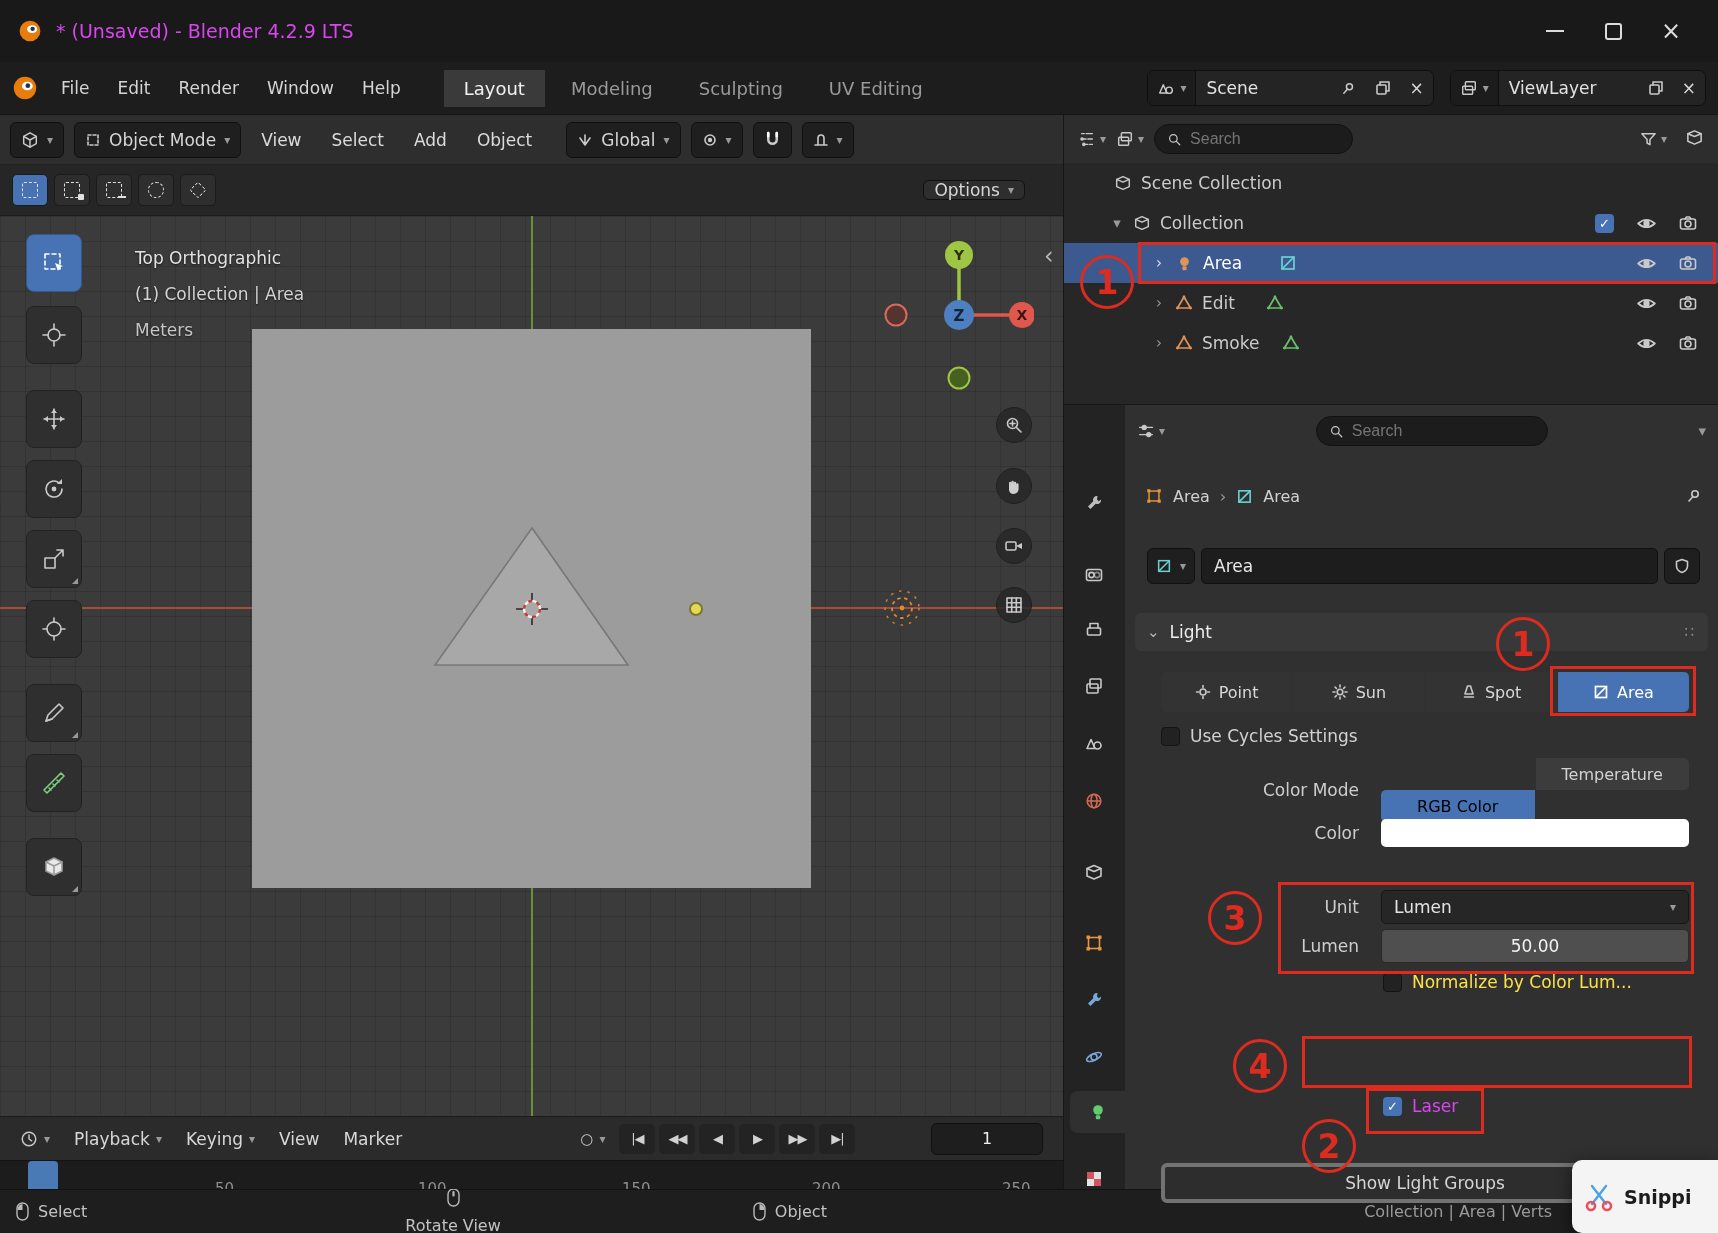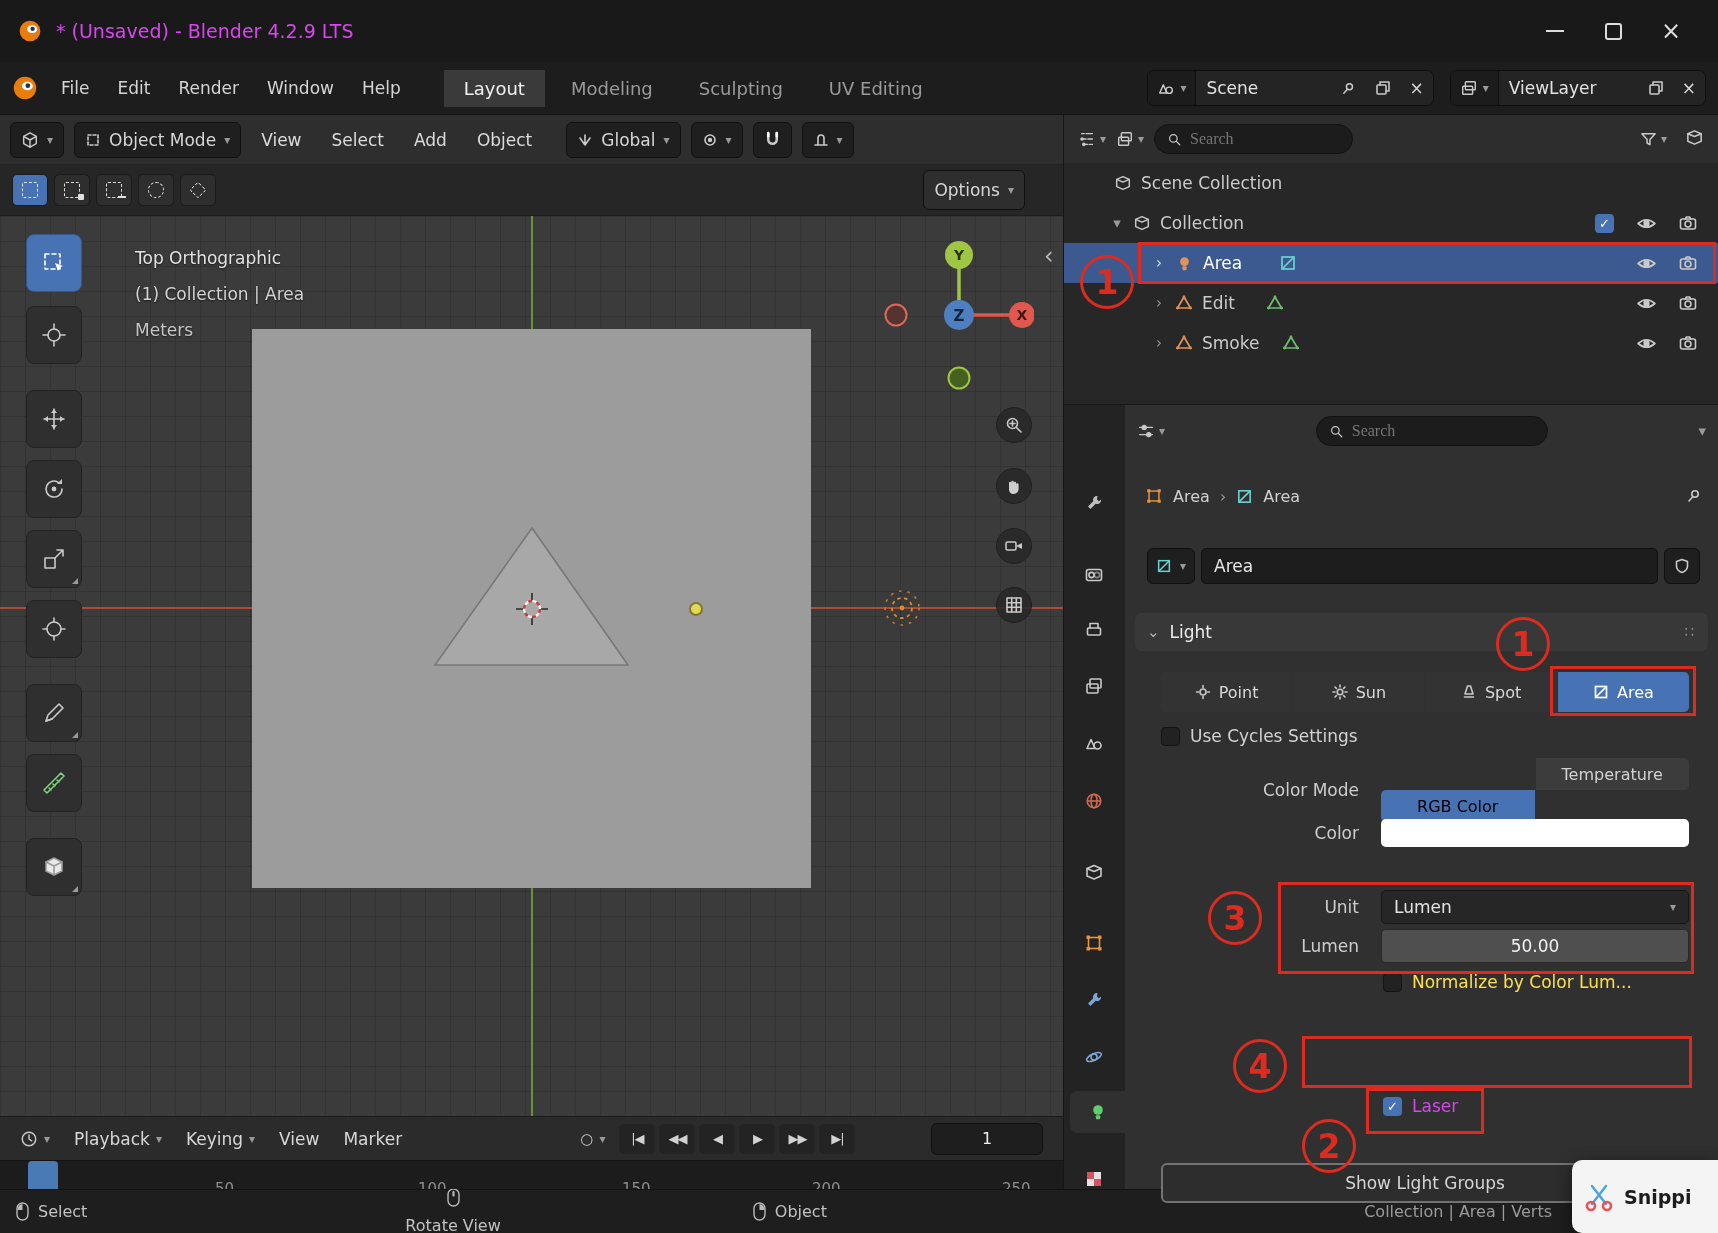--- a/index.html
+++ b/index.html
@@ -68,21 +68,21 @@
   .framefield input { width:100%; height:100%; background:transparent; border:none; outline:none; color:#eee; text-align:center; font-size:16px; font-family:inherit; }
   .tlr { height:29px; background:#1c1c1c; border-top:1px solid #141414; position:relative; overflow:hidden; }
   .playhead { position:absolute; left:28px; top:0; bottom:0; width:30px; background:#4a7ab5; border-radius:4px 4px 0 0; }
   .rmark { position:absolute; bottom:-9px; color:#8e8e8e; font-size:15px; }
 
   
   .rightcol { flex:1; display:flex; flex-direction:column; background:#272727; border-left:1px solid #161616; }
   .outliner { height:290px; display:flex; flex-direction:column; border-bottom:1px solid #181818; }
   .out-header { height:48px; background:#2d2d2d; display:flex; align-items:center; padding:0 14px; gap:10px; }
   .searchbox { height:30px; background:#1c1c1c; border:1px solid #121212; border-radius:15px; display:flex; align-items:center; gap:8px; padding:0 12px; }
-  .searchbox input { background:transparent; border:none; outline:none; color:#fdba74; font-size:16px; width:150px; font-family:Liberation Serif, serif; }
+  .searchbox input { background:transparent; border:none; outline:none; color:#fdba74; font-size:16px; width:150px; font-family:Liberation Sans, sans-serif; }
   .orow { height:40px; display:flex; align-items:center; color:#cbcbcb; position:relative; gap:9px; }
   .orow .chev { color:#9a9a9a; font-size:15px; width:14px; text-align:center; }
   .orow.selected { background:#3c5a90; color:#ffffff; }
   .rowicons { position:absolute; right:0; display:flex; align-items:center; }
   .cb { width:19px; height:19px; border-radius:4px; background:#4772b3; color:#fff; font-size:13px; display:flex; align-items:center; justify-content:center; }
   .cb.empty { background:#222; border:1px solid #141414; }
 
   
   .props { flex:1; display:flex; min-height:0; }
   .ptabs { width:61px; background:#232323; position:relative; flex:0 0 auto; }
@@ -262,21 +262,21 @@
         <div class="selmode">
             <span class="dashsq"></span>
             <span class="modbar"></span>
           </div>
         <div class="selmode">
             <span class="dashsq" style="border-radius:50%;"></span>
           </div>
         <div class="selmode">
             <span class="dashsq" style="width:12px;height:12px;transform:rotate(45deg);"></span>
           </div>
-        <div class="pill" style="margin-left:auto;margin-right:26px;background:#2e2e2e;height:40px;">
+        <div class="pill" style="margin-left:auto;margin-right:26px;background:#2e2e2e;height:20px;">
           <span>Options</span>
           <span class="dd">▾</span>
         </div>
       </div>
 
       <div class="canvas">
         <div class="axis-y"></div>
         <div class="axis-x"></div>
         <div class="plane"></div>
 
@@ -823,21 +823,21 @@
             <span class="cb empty"></span>
             <span style="color:#fde047;">Normalize by Color Lum...</span>
           </div>
 
 
           <div class="prow" style="left:258px;right:30px;top:687px;height:28px;gap:10px;">
             <span class="cb">✓</span>
             <span style="color:#d946ef;">Laser</span>
           </div>
 
-          <div class="prow" style="left:36px;width:528px;top:758px;height:40px;background:#2d2d2d;border:2px solid #737373;border-radius:6px;justify-content:center;color:#d5d5d5;">
+          <div class="prow" style="left:36px;width:528px;top:758px;height:40px;background:#2d2d2d;border:4px solid #737373;border-radius:6px;justify-content:center;color:#d5d5d5;">
             <span>Show Light Groups</span>
           </div>
         </div>
       </div>
     </aside>
   </div>
 
   <footer class="status">
     <span class="sitem">
       <svg width="13" height="19" viewBox="0 0 13 19">

